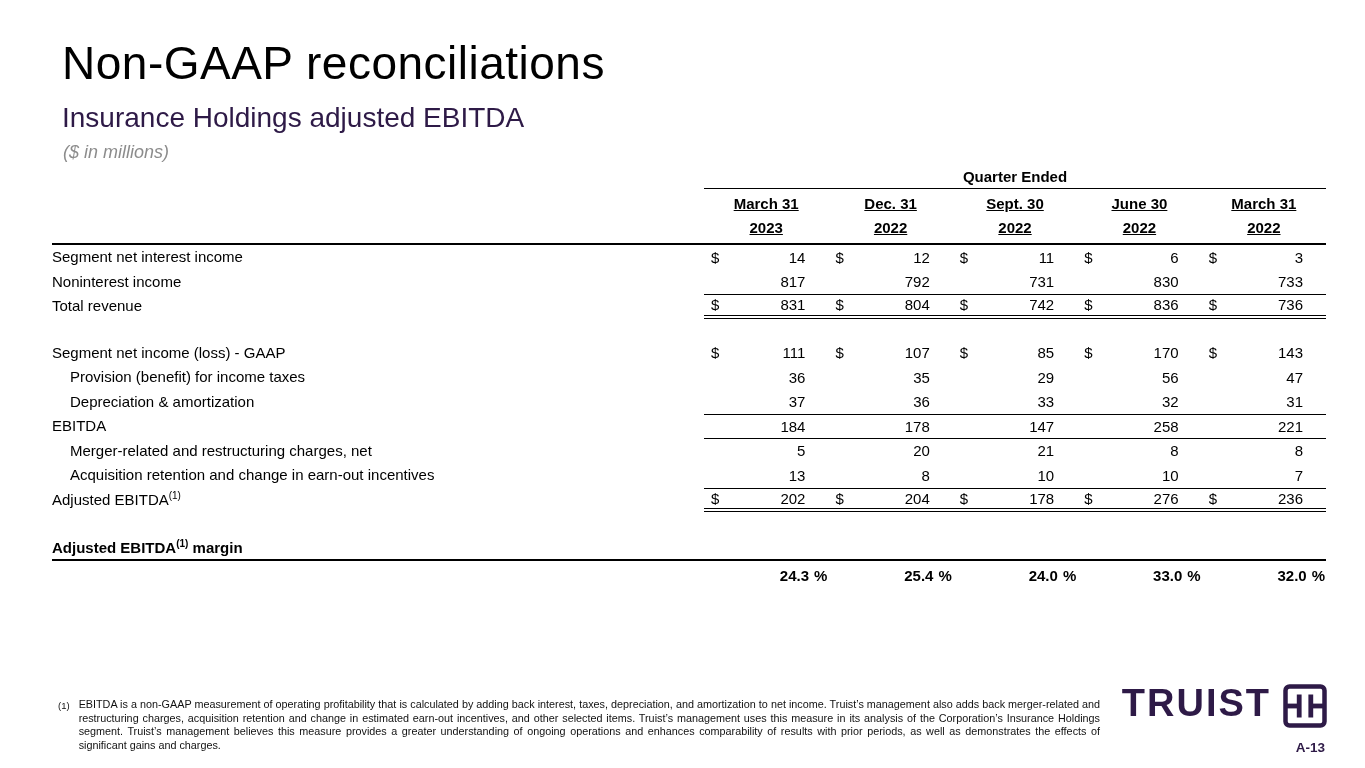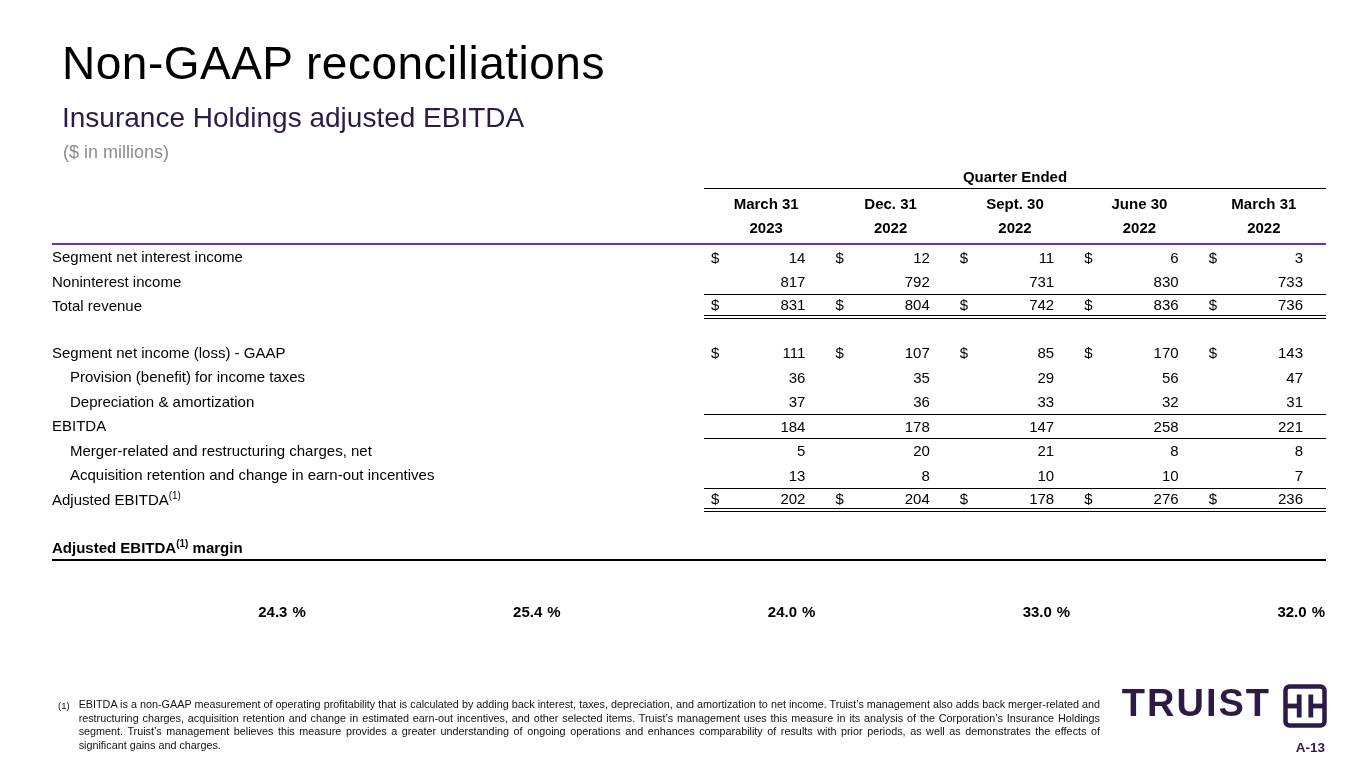--- a/index.html
+++ b/index.html
@@ -15,21 +15,21 @@
     position: absolute; left: 62px; top: 36px;
     font-size: 46px; font-weight: 400; color: #000000;
     letter-spacing: 0.5px;
   }
   .subtitle {
     position: absolute; left: 62px; top: 102px;
     font-size: 28px; font-weight: 400; color: #2E1A47;
   }
   .units {
     position: absolute; left: 63px; top: 142px;
-    font-size: 18px; color: #8C8C8C;
+    font-size: 18px; font-style: italic; color: #8C8C8C;
   }
 
   
   .table {
     position: absolute; left: 52px; top: 167px; width: 1274px;
     font-size: 15px;
   }
   .trow { display: flex; }
   .tlabel {
     width: 652px; flex: none;
@@ -41,34 +41,34 @@
     justify-content: space-between;
     padding-left: 7px; padding-right: 23px;
   }
   .ghrow { height: 22px; }
   .ghrow .tnums {
     display: block; text-align: center;
     font-weight: bold; font-size: 15px;
     border-bottom: 1.5px solid #000;
     line-height: 20px;
   }
-  .chrow { border-bottom: 2px solid #6d28d9; }
+  .chrow { border-bottom: 2px solid #000000; text-decoration: underline; }
   .chrow .tnums { padding: 3px 0 4px; }
   .chrow .tcell {
     flex-direction: column; justify-content: center; align-items: center;
     font-weight: bold; padding: 0; line-height: 23.5px;
   }
   .drow { height: 24.5px; }
   .drow .tcell { height: 100%; }
   .cur { flex: none; }
   .val { flex: none; }
   .row-total .tnums { border-top: 1px solid #000; border-bottom: 4px double #000; }
   .row-rule  .tnums { border-top: 1px solid #000; border-bottom: 1px solid #000; }
   .row-adj   .tnums { border-top: 1px solid #000; border-bottom: 4px double #000; }
-  .row-margin { border-bottom: 2px solid #000; font-weight: bold; height: 25px; flex-direction: column; }
+  .row-margin { border-bottom: 2px solid #000; font-weight: bold; height: 25px; }
   .row-margin .tcell { padding-right: 1px; margin-top: 28px; }
   .pct { margin-left: 5px; }
   .indent .tlabel { padding-left: 18px; }
   .spacer22 { height: 22px; }
   .spacer24 { height: 24px; }
   sup.fnref {
     font-size: 10px; font-weight: inherit;
     vertical-align: 6px; line-height: 0;
   }
 

